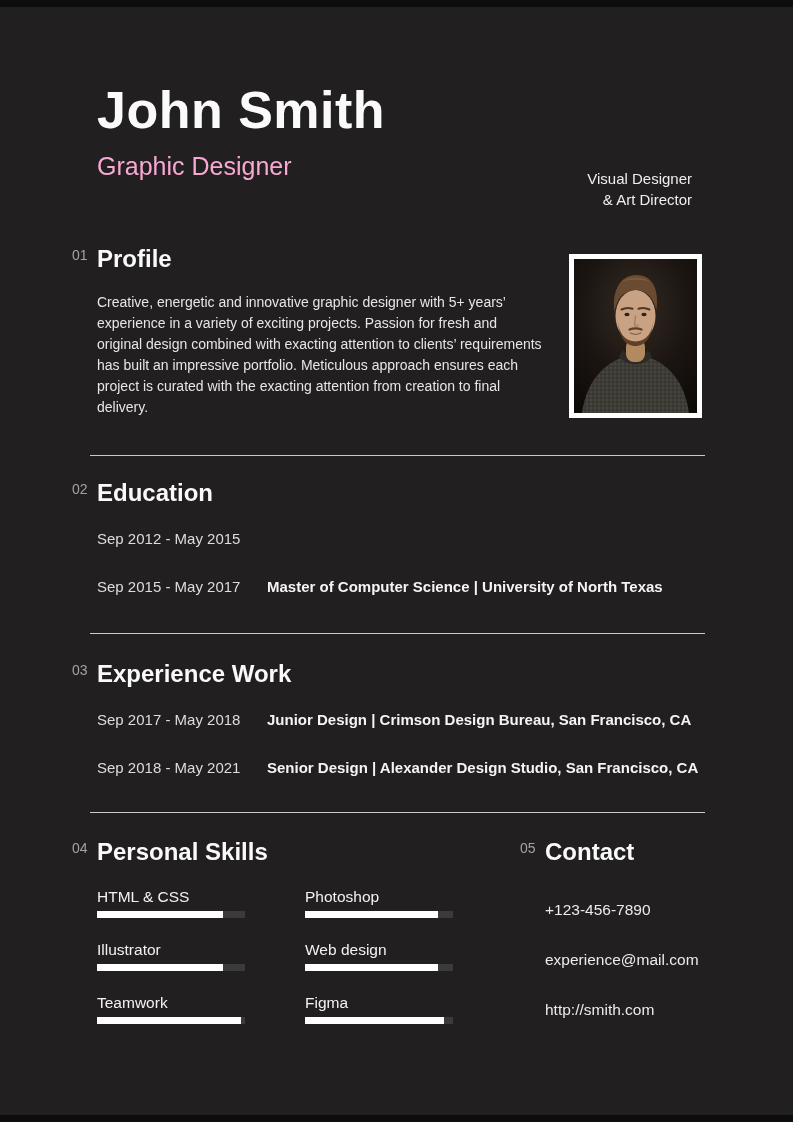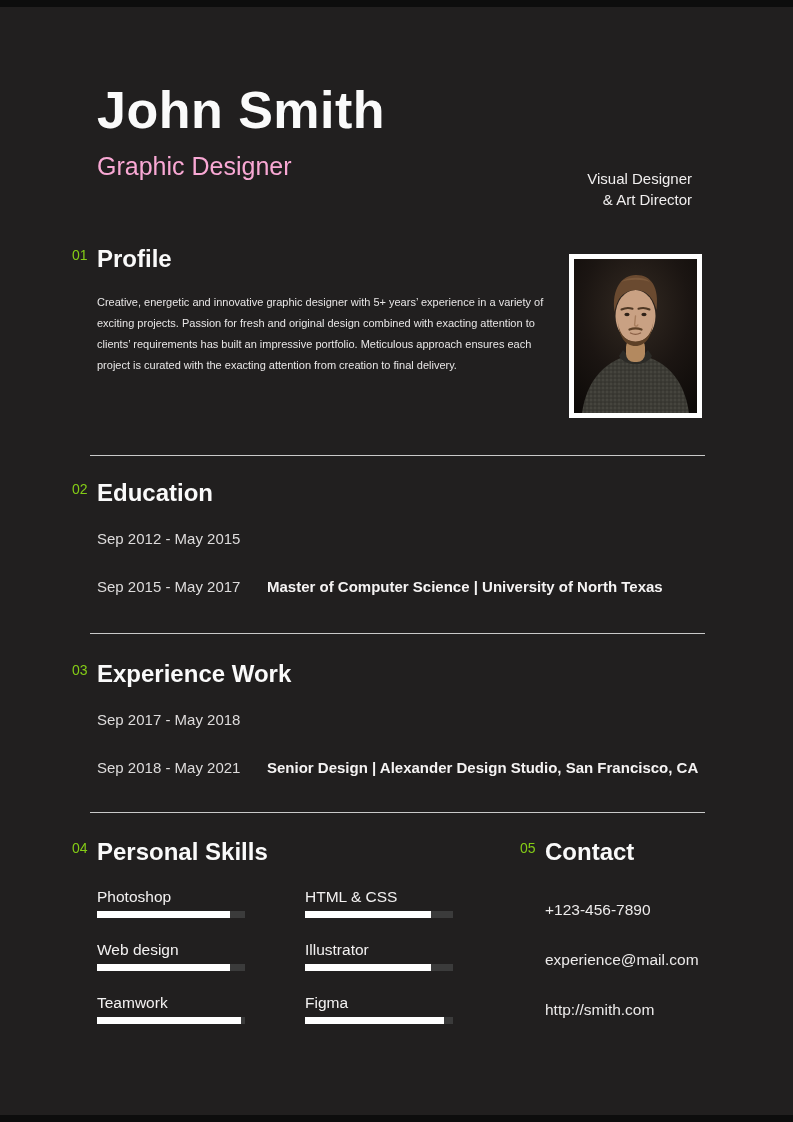--- a/index.html
+++ b/index.html
@@ -48,28 +48,28 @@
   }
 
   
   .sec-head {
     position: relative;
     font-size: 24px; font-weight: bold; color: var(--text-primary);
     line-height: 30px; white-space: nowrap;
   }
   .sec-num {
     position: absolute; left: -25px; top: -4px;
-    font-size: 14px; font-weight: normal; color: #84cc16;
+    font-size: 14px; font-weight: normal; color: #a3a3a3;
   }
 
   
   .profile { position: absolute; left: 97px; top: 244px; width: 450px; }
   .profile-body {
     margin-top: 18px; width: 447px;
-    font-size: 11px; line-height: 21px; color: var(--text-secondary);
+    font-size: 14px; line-height: 21px; color: var(--text-secondary);
   }
   .photo-frame {
     position: absolute; left: 569px; top: 254px;
     width: 133px; height: 164px;
     background: #fff; border: 5px solid #fff;
   }
   .photo-frame svg { display: block; }
 
   
   .divider {
@@ -201,58 +201,59 @@
   <div class="divider d2"></div>
 
   <section class="timeline experience">
     <h2 class="sec-head">
       <span class="sec-num">03</span>
       <span>Experience Work</span>
     </h2>
     <div class="rows" id="experience-rows">
         <div class="row">
           <span class="date">Sep 2017 - May 2018</span>
+          <span class="desc">Junior Design | Crimson Design Bureau, San Francisco, CA</span>
         </div>
         <div class="row">
           <span class="date">Sep 2018 - May 2021</span>
           <span class="desc">Senior Design | Alexander Design Studio, San Francisco, CA</span>
         </div>
       </div>
   </section>
 
   <div class="divider d3"></div>
 
   <section class="skills">
     <h2 class="sec-head">
       <span class="sec-num">04</span>
       <span>Personal Skills</span>
     </h2>
     <div class="skills-grid" id="skills-grid">
         <div class="skill">
+          <div class="skill-label">HTML &amp; CSS</div>
+          <div class="skill-track">
+            <div class="skill-fill" style="width: 85%;"></div>
+          </div>
+        </div>
+        <div class="skill">
           <div class="skill-label">Photoshop</div>
           <div class="skill-track">
             <div class="skill-fill" style="width: 90%;"></div>
           </div>
         </div>
         <div class="skill">
-          <div class="skill-label">HTML &amp; CSS</div>
+          <div class="skill-label">Illustrator</div>
           <div class="skill-track">
             <div class="skill-fill" style="width: 85%;"></div>
           </div>
         </div>
         <div class="skill">
           <div class="skill-label">Web design</div>
           <div class="skill-track">
             <div class="skill-fill" style="width: 90%;"></div>
-          </div>
-        </div>
-        <div class="skill">
-          <div class="skill-label">Illustrator</div>
-          <div class="skill-track">
-            <div class="skill-fill" style="width: 85%;"></div>
           </div>
         </div>
         <div class="skill">
           <div class="skill-label">Teamwork</div>
           <div class="skill-track">
             <div class="skill-fill" style="width: 97%;"></div>
           </div>
         </div>
         <div class="skill">
           <div class="skill-label">Figma</div>

